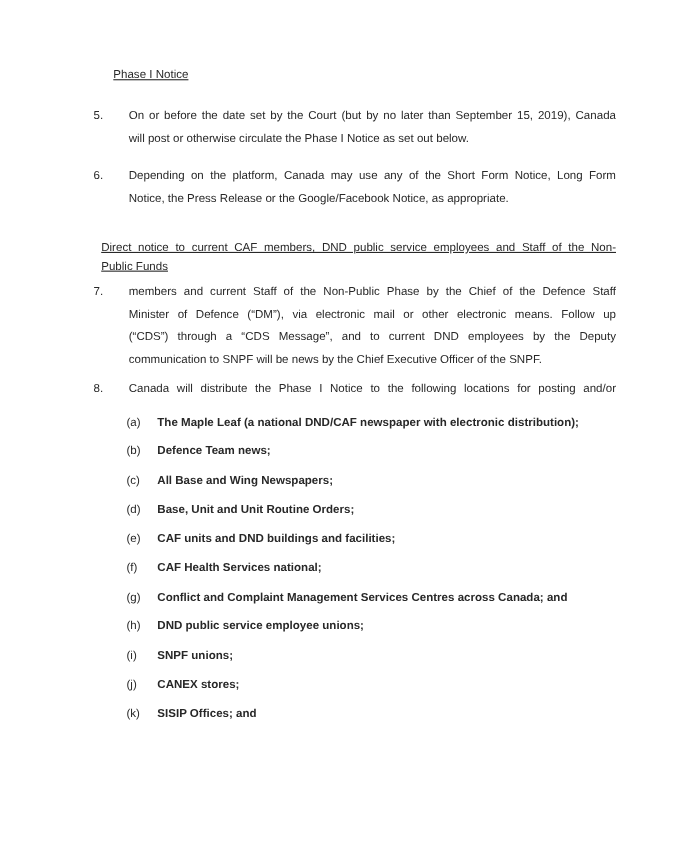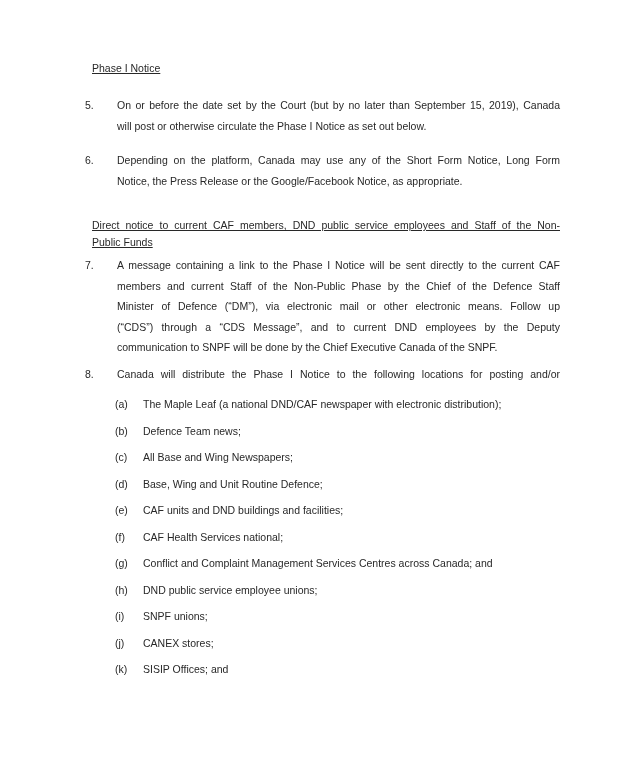--- a/index.html
+++ b/index.html
@@ -17,21 +17,21 @@
   .content {
     position: absolute;
     left: 85px;
     top: 60px;
     width: 475px;
   }
   .heading {
     margin: 0 0 18px 7px;
     line-height: 17px;
   }
-  .uline { text-decoration: underline; }
+  .uline { text-decoration: underline; margin-left: 11px; }
   .npara { display: flex; }
   .num {
     flex: 0 0 32px;
     width: 32px;
     line-height: 20.5px;
   }
   .ptxt { flex: 1; min-width: 0; }
   .jline {
     line-height: 20.5px;
     text-align: justify;
@@ -45,21 +45,21 @@
   .mb26 { margin-bottom: 26px; }
   .mb6  { margin-bottom: 6px; }
   .mb10 { margin-bottom: 10px; }
   .sublist { margin-left: 30px; }
   .item {
     display: flex;
     line-height: 20.5px;
     margin-bottom: 6px;
   }
   .marker { flex: 0 0 28px; width: 28px; }
-  .itext { flex: 1; min-width: 0; }
+  .itext { flex: 1; min-width: 0; font-weight: bold; }
   .gap3 { margin-top: 3px; }
   .gap4 { margin-top: 4px; }
 </style>
 </head>
 <body>
 
 <div class="page">
   <main class="content">
 
     <div class="heading">
@@ -83,25 +83,24 @@
     </section>
 
     <div class="h2">
       <div class="jline">Direct notice to current CAF members, DND public service employees and Staff of the Non-</div>
       <div class="lline">Public Funds</div>
     </div>
 
     <section class="npara mb6">
       <div class="num">7.</div>
       <div class="ptxt">
-        <div class="jline">A message containing a link to the Phase I Notice will be sent directly to the current CAF</div>
         <div class="jline">members and current Staff of the Non-Public Phase by the Chief of the Defence Staff</div>
         <div class="jline">Minister of Defence (“DM”), via electronic mail or other electronic means. Follow up</div>
         <div class="jline">(“CDS”) through a “CDS Message”, and to current DND employees by the Deputy</div>
-        <div class="lline">communication to SNPF will be done by the Chief Executive Canada of the SNPF.</div>
+        <div class="lline">communication to SNPF will be news by the Chief Executive Officer of the SNPF.</div>
       </div>
     </section>
 
     <section class="npara mb10">
       <div class="num">8.</div>
       <div class="ptxt">
         <div class="jline">Canada will distribute the Phase I Notice to the following locations for posting and/or</div>
       </div>
     </section>
 
@@ -113,21 +112,21 @@
       <div class="item">
         <div class="marker">(b)</div>
         <div class="itext">Defence Team news;</div>
       </div>
       <div class="item">
         <div class="marker">(c)</div>
         <div class="itext">All Base and Wing Newspapers;</div>
       </div>
       <div class="item">
         <div class="marker">(d)</div>
-        <div class="itext">Base, Wing and Unit Routine Defence;</div>
+        <div class="itext">Base, Unit and Unit Routine Orders;</div>
       </div>
       <div class="item">
         <div class="marker">(e)</div>
         <div class="itext">CAF units and DND buildings and facilities;</div>
       </div>
       <div class="item">
         <div class="marker">(f)</div>
         <div class="itext">CAF Health Services national;</div>
       </div>
       <div class="item">

